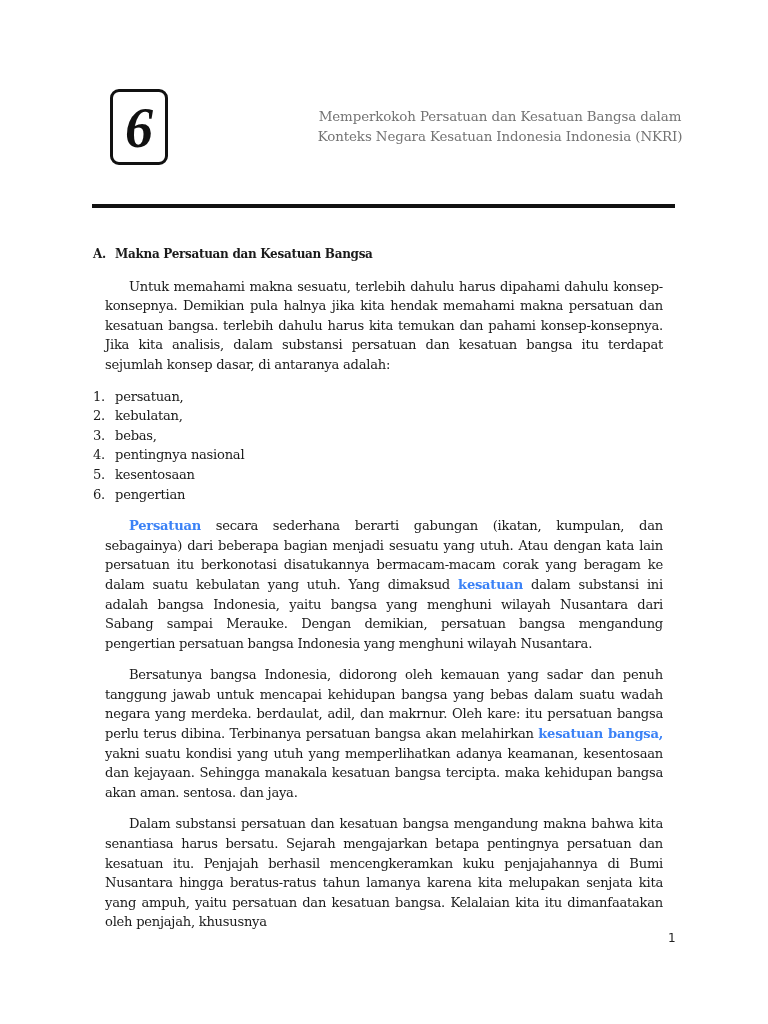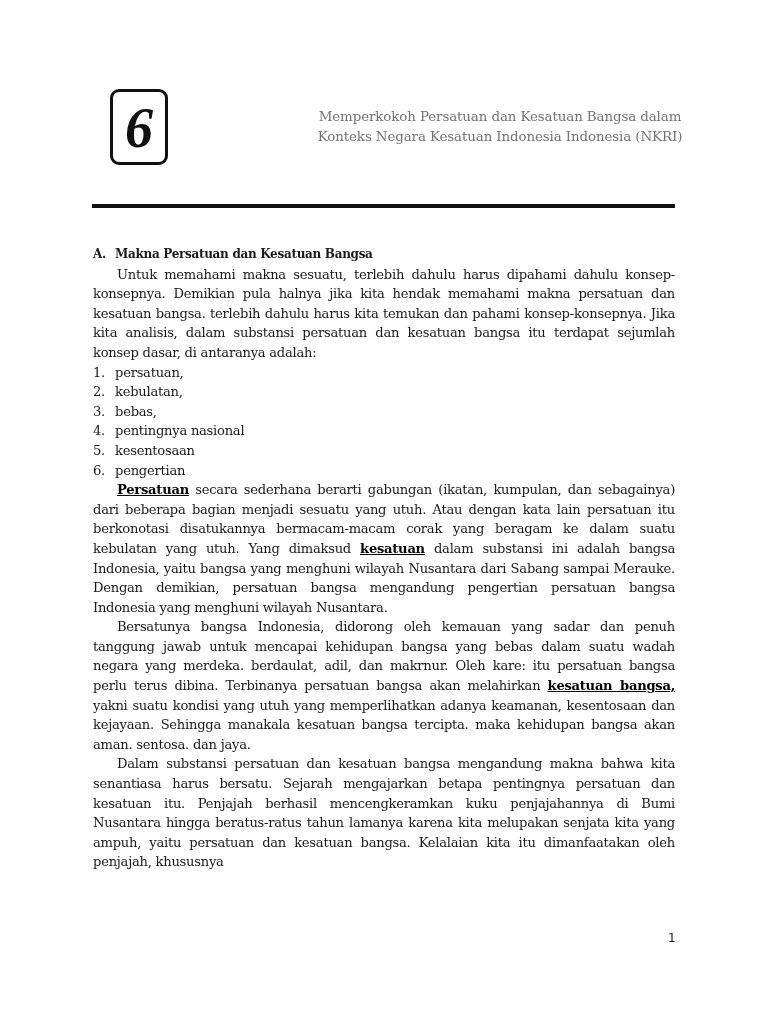--- a/index.html
+++ b/index.html
@@ -25,25 +25,25 @@
   .title-rule {
     position: absolute; left: 92px; top: 204px; width: 583px; height: 4px; background: #111;
   }
   .content {
     position: absolute; left: 93px; top: 245px; width: 582px;
     font-family: "DejaVu Serif", serif; font-size: 13.1px; line-height: 19.6px;
     color: #1a1a1a;
   }
   .section-heading { font-weight: bold; font-size: 12px; letter-spacing: -0.3px; }
   .section-heading .letter { display: inline-block; width: 22px; }
-  p { margin: 0; text-align: justify; text-indent: 24px; letter-spacing: -0.25px; }
+  p { margin: 12px; text-align: justify; text-indent: 24px; letter-spacing: -0.25px; }
   .list { margin: 0; padding: 0; list-style: none; }
   .list li { display: flex; letter-spacing: -0.25px; }
   .list .num { width: 22px; flex: none; }
-  .red { color: #000000; font-weight: bold; text-decoration: underline; }
+  .red { color: #3b82f6; font-weight: bold; }
   .page-number {
     position: absolute; left: 668px; top: 931px;
     font-family: "DejaVu Sans", sans-serif; font-size: 12px; color: #222;
   }
 </style>
 </head>
 <body>
 
 <div class="chapter-box">
   <span class="chapter-num">6</span>

